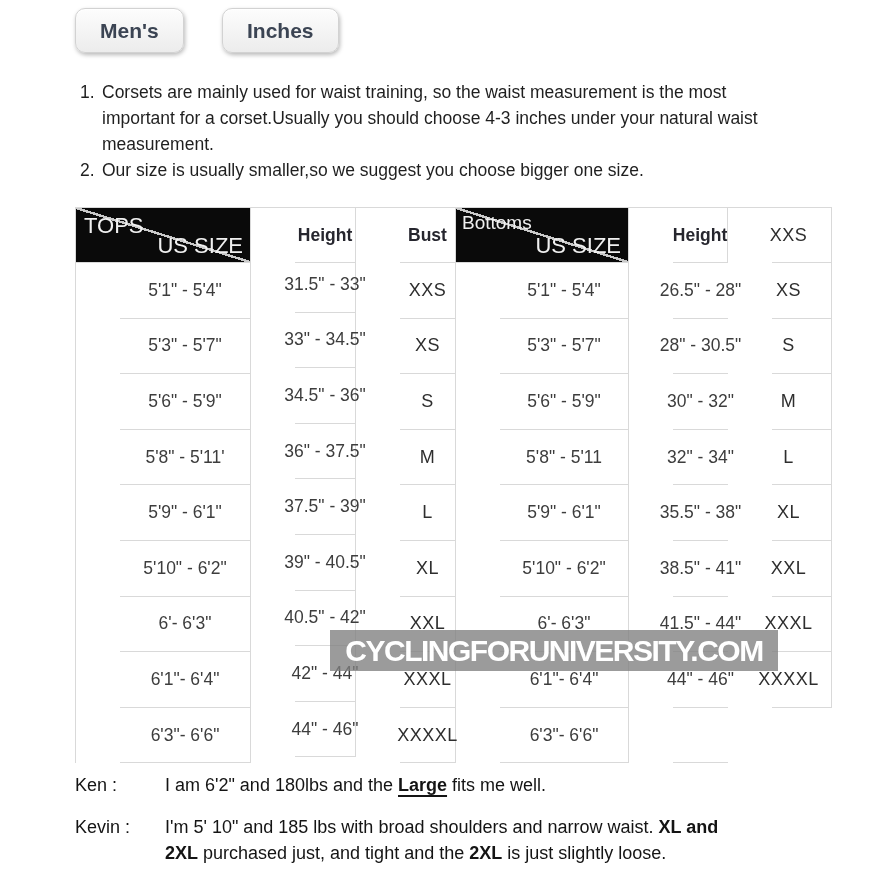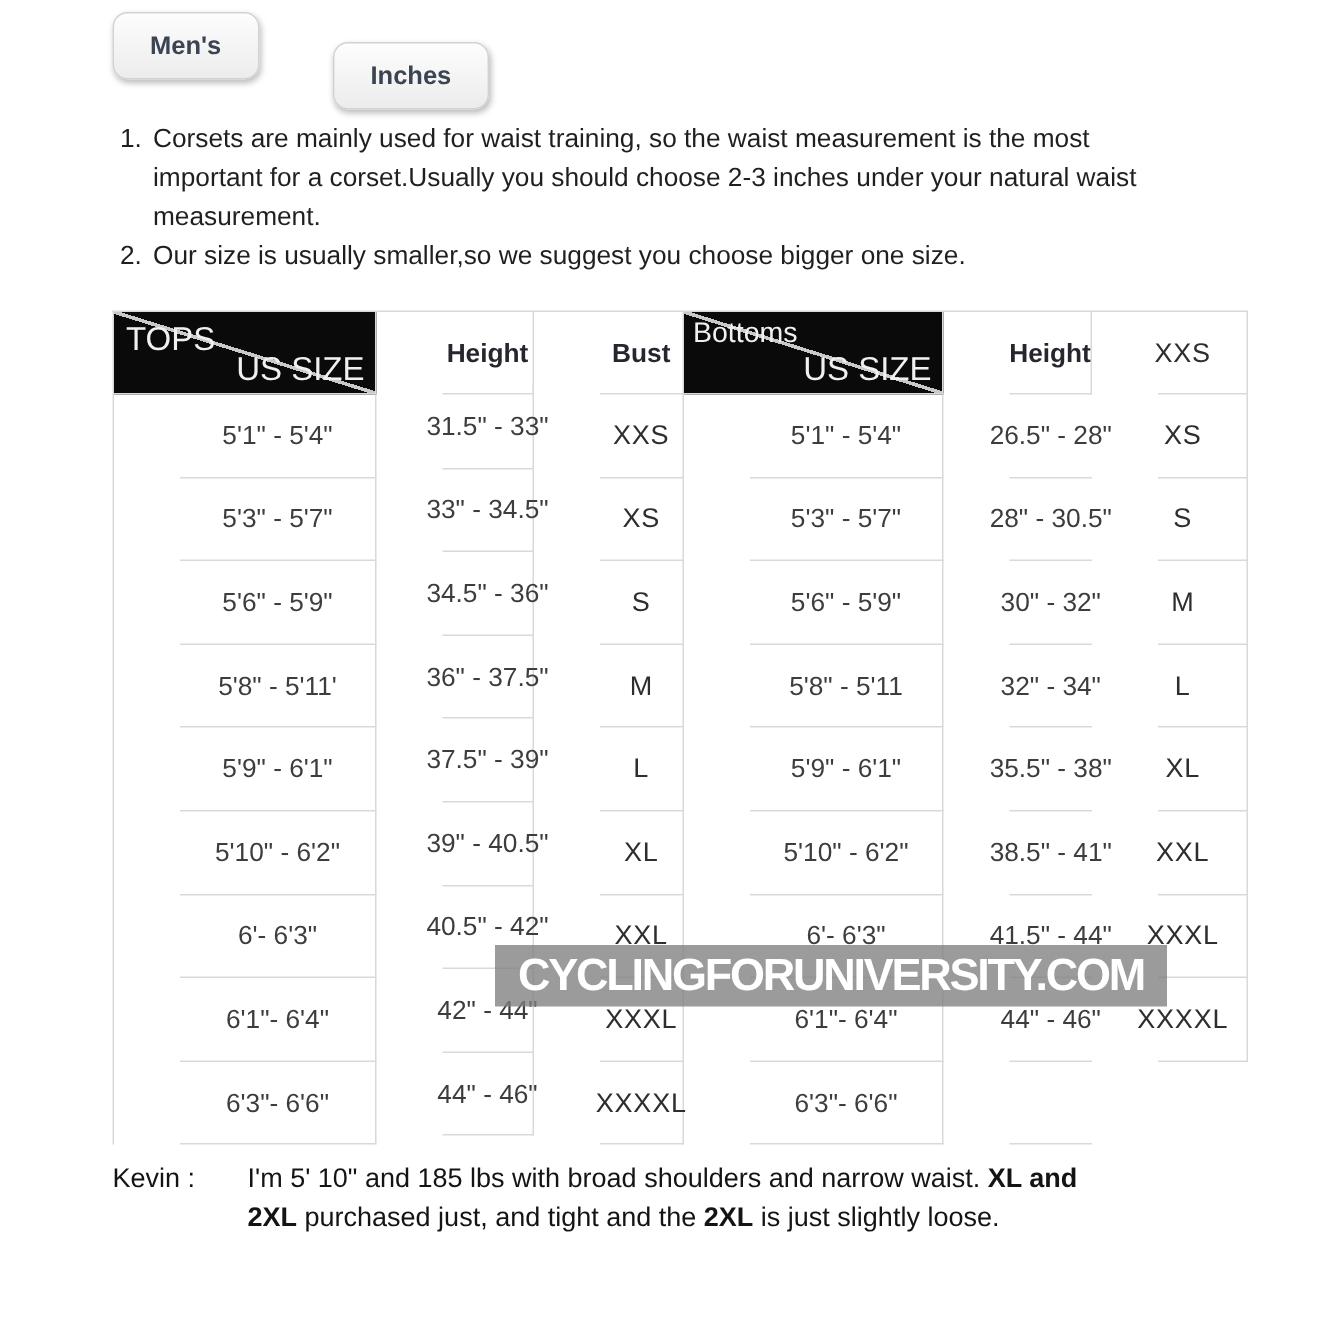--- a/index.html
+++ b/index.html
@@ -15,25 +15,25 @@
     color:var(--ink);
   }
   
   .pill-btn{
     position:absolute;top:8px;height:45px;
     display:flex;align-items:center;justify-content:center;
     padding:0 24px;border-radius:10px;
     background:linear-gradient(#fdfdfd,#ececec);
     border:1px solid #d2d2d2;
     box-shadow:1px 2px 4px rgba(0,0,0,0.28), inset 0 1px 0 #fff;
-    font-weight:bold;font-size:17px;color:#3b4453;
+    font-weight:bold;font-size:21px;color:#3b4453;
     cursor:pointer;
   }
   #btn-gender{left:75px;}
-  #btn-unit{left:222px;margin-top:20px;}
+  #btn-unit{left:222px;}
   
   .notes{position:absolute;left:80px;top:79px;width:700px;}
   .note{display:flex;font-size:17.5px;line-height:26px;color:#1f1f1f;}
   .note-num{flex:0 0 22px;}
   .note-text{flex:1;}
   
   .size-table{
     position:absolute;left:75px;top:207px;
     display:grid;
     grid-template-columns:175px 105px 100px 173px 99px 104px;
@@ -93,21 +93,21 @@
 </style>
 </head>
 <body>
 
 <button class="pill-btn" id="btn-gender">Men's</button>
 <button class="pill-btn" id="btn-unit">Inches</button>
 
 <div class="notes">
     <div class="note">
       <span class="note-num">1.</span>
-      <span class="note-text">Corsets are mainly used for waist training, so the waist measurement is the most important for a corset.Usually you should choose 2-3 inches under your natural waist measurement.</span>
+      <span class="note-text">Corsets are mainly used for waist training, so the waist measurement is the most important for a corset.Usually you should choose 4-3 inches under your natural waist measurement.</span>
     </div>
     <div class="note">
       <span class="note-num">2.</span>
       <span class="note-text">Our size is usually smaller,so we suggest you choose bigger one size.</span>
     </div>
   </div>
 
 <div class="size-table">
   <div class="corner tops">
     <span class="c-top">TOPS</span>
@@ -176,16 +176,20 @@
     <div class="cell ">6'3"- 6'6"</div>
     <div class="cell col-last"></div>
   </div>
 
 <div class="watermark">
   <span>CYCLINGFORUNIVERSITY.COM</span>
 </div>
 
 <div class="testimonials">
     <div class="testimonial">
+      <span class="t-name">Ken :</span>
+      <span class="t-text"><span>I am 6'2" and 180lbs and the </span><span class="seg-b seg-u">Large</span><span> fits me well.</span></span>
+    </div>
+    <div class="testimonial">
       <span class="t-name">Kevin :</span>
       <span class="t-text"><span>I'm 5' 10" and 185 lbs with broad shoulders and narrow waist. </span><span class="seg-b">XL and</span><br><span class="seg-b">2XL</span><span> purchased just, and tight and the </span><span class="seg-b">2XL</span><span> is just slightly loose.</span></span>
     </div>
   </div>
 
 </body></html>

